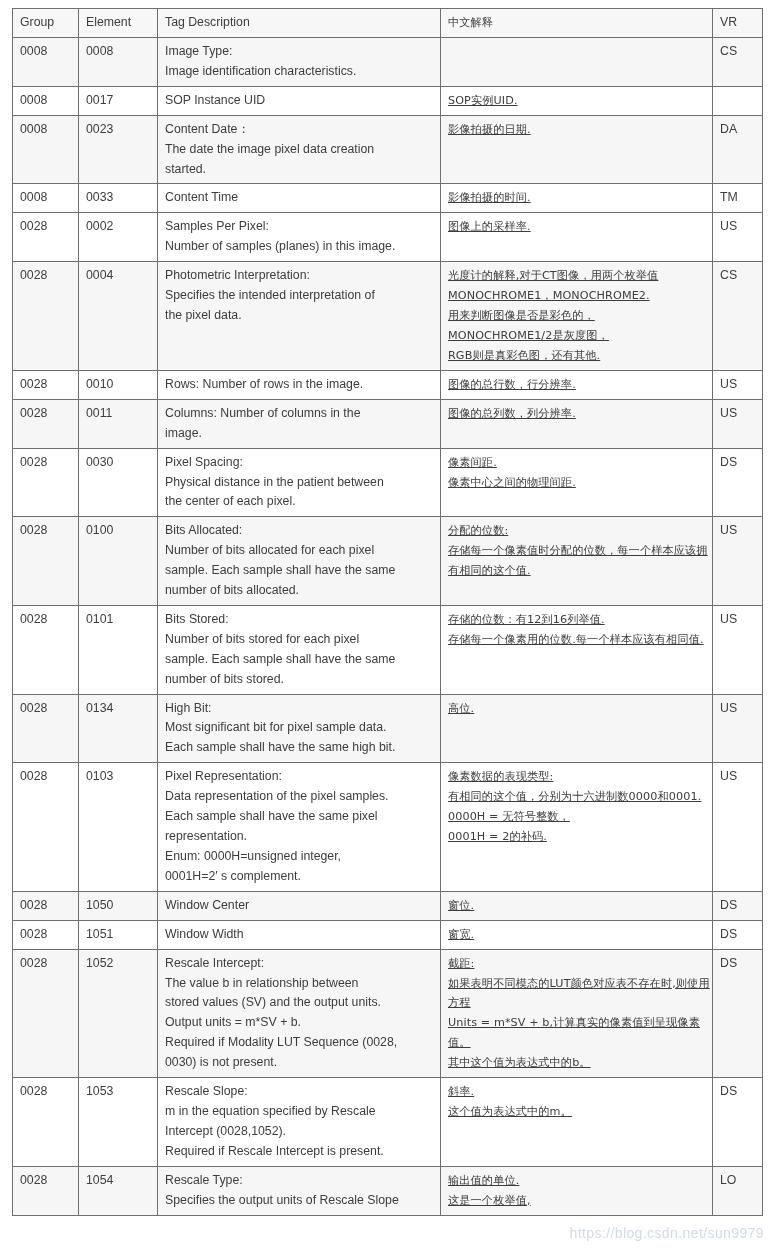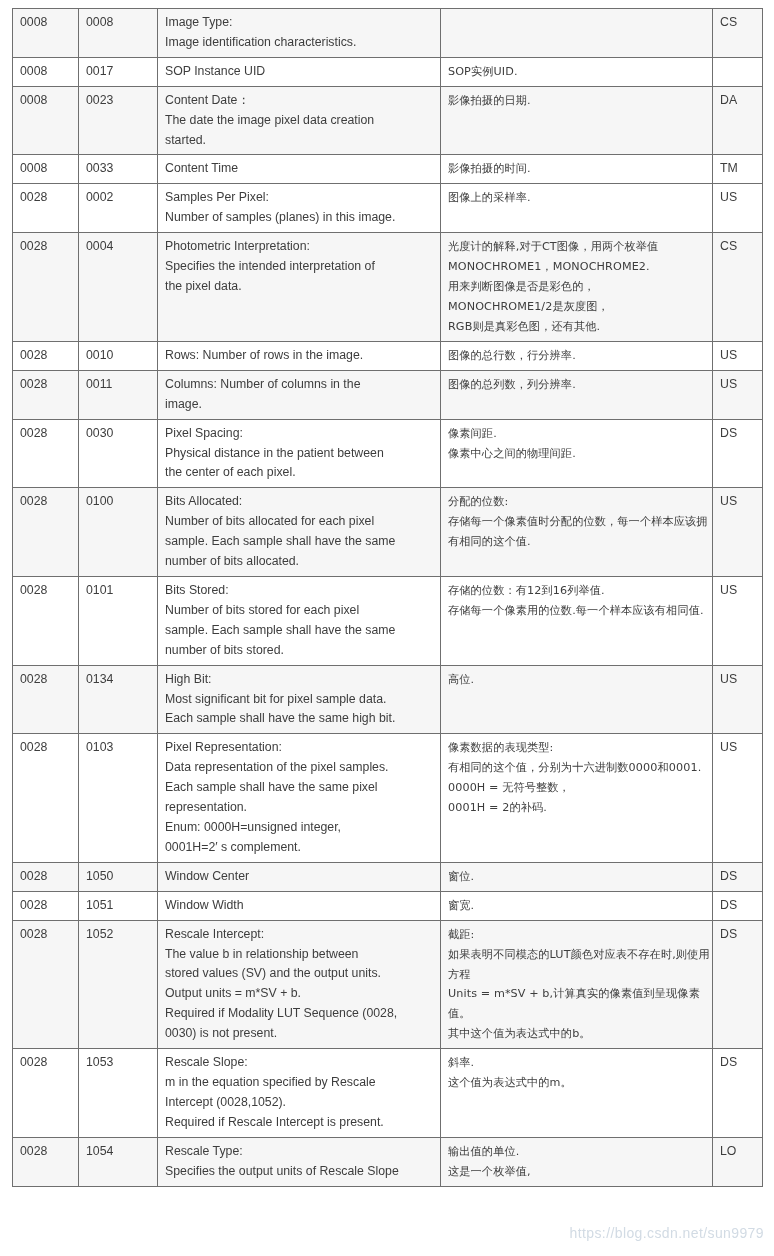--- a/index.html
+++ b/index.html
@@ -54,21 +54,21 @@
   }
   table.dicom-table tr.plain td {
     background: #ffffff;
   }
   .cn {
     font-family: "DejaVu Sans", "Liberation Sans", sans-serif;
     font-size: 11.2px;
     line-height: 1.78;
     letter-spacing: 0.1px;
   }
-  .cn .ln { display: block; white-space: nowrap; }
+  .cn .ln { display: block; white-space: nowrap; text-decoration: underline; }
   .en .ln { display: block; }
   .en { line-height: 1.62; }
   .vr-cell { text-align: left; }
   .code-cell { white-space: nowrap; }
 
   #watermark {
     position: absolute;
     right: 10px;
     bottom: 15px;
     font-size: 14px;
@@ -85,20 +85,27 @@
 <div id="sheet">
   <table class="dicom-table">
     <colgroup>
       <col class="c-group">
       <col class="c-element">
       <col class="c-tagdesc">
       <col class="c-chinese">
       <col class="c-vr">
     </colgroup>
     <tbody id="table-body">
+        <tr class="header-row">
+          <td>Group</td>
+          <td>Element</td>
+          <td>Tag Description</td>
+          <td class="cn">中文解释</td>
+          <td>VR</td>
+        </tr>
         <tr class="shade">
           <td class="code-cell">0008</td>
           <td class="code-cell">0008</td>
           <td class="en">
             <span class="ln">Image Type:</span>
             <span class="ln">Image identification characteristics.</span>
           </td>
           <td class="cn"></td>
           <td class="vr-cell">CS</td>
         </tr>

